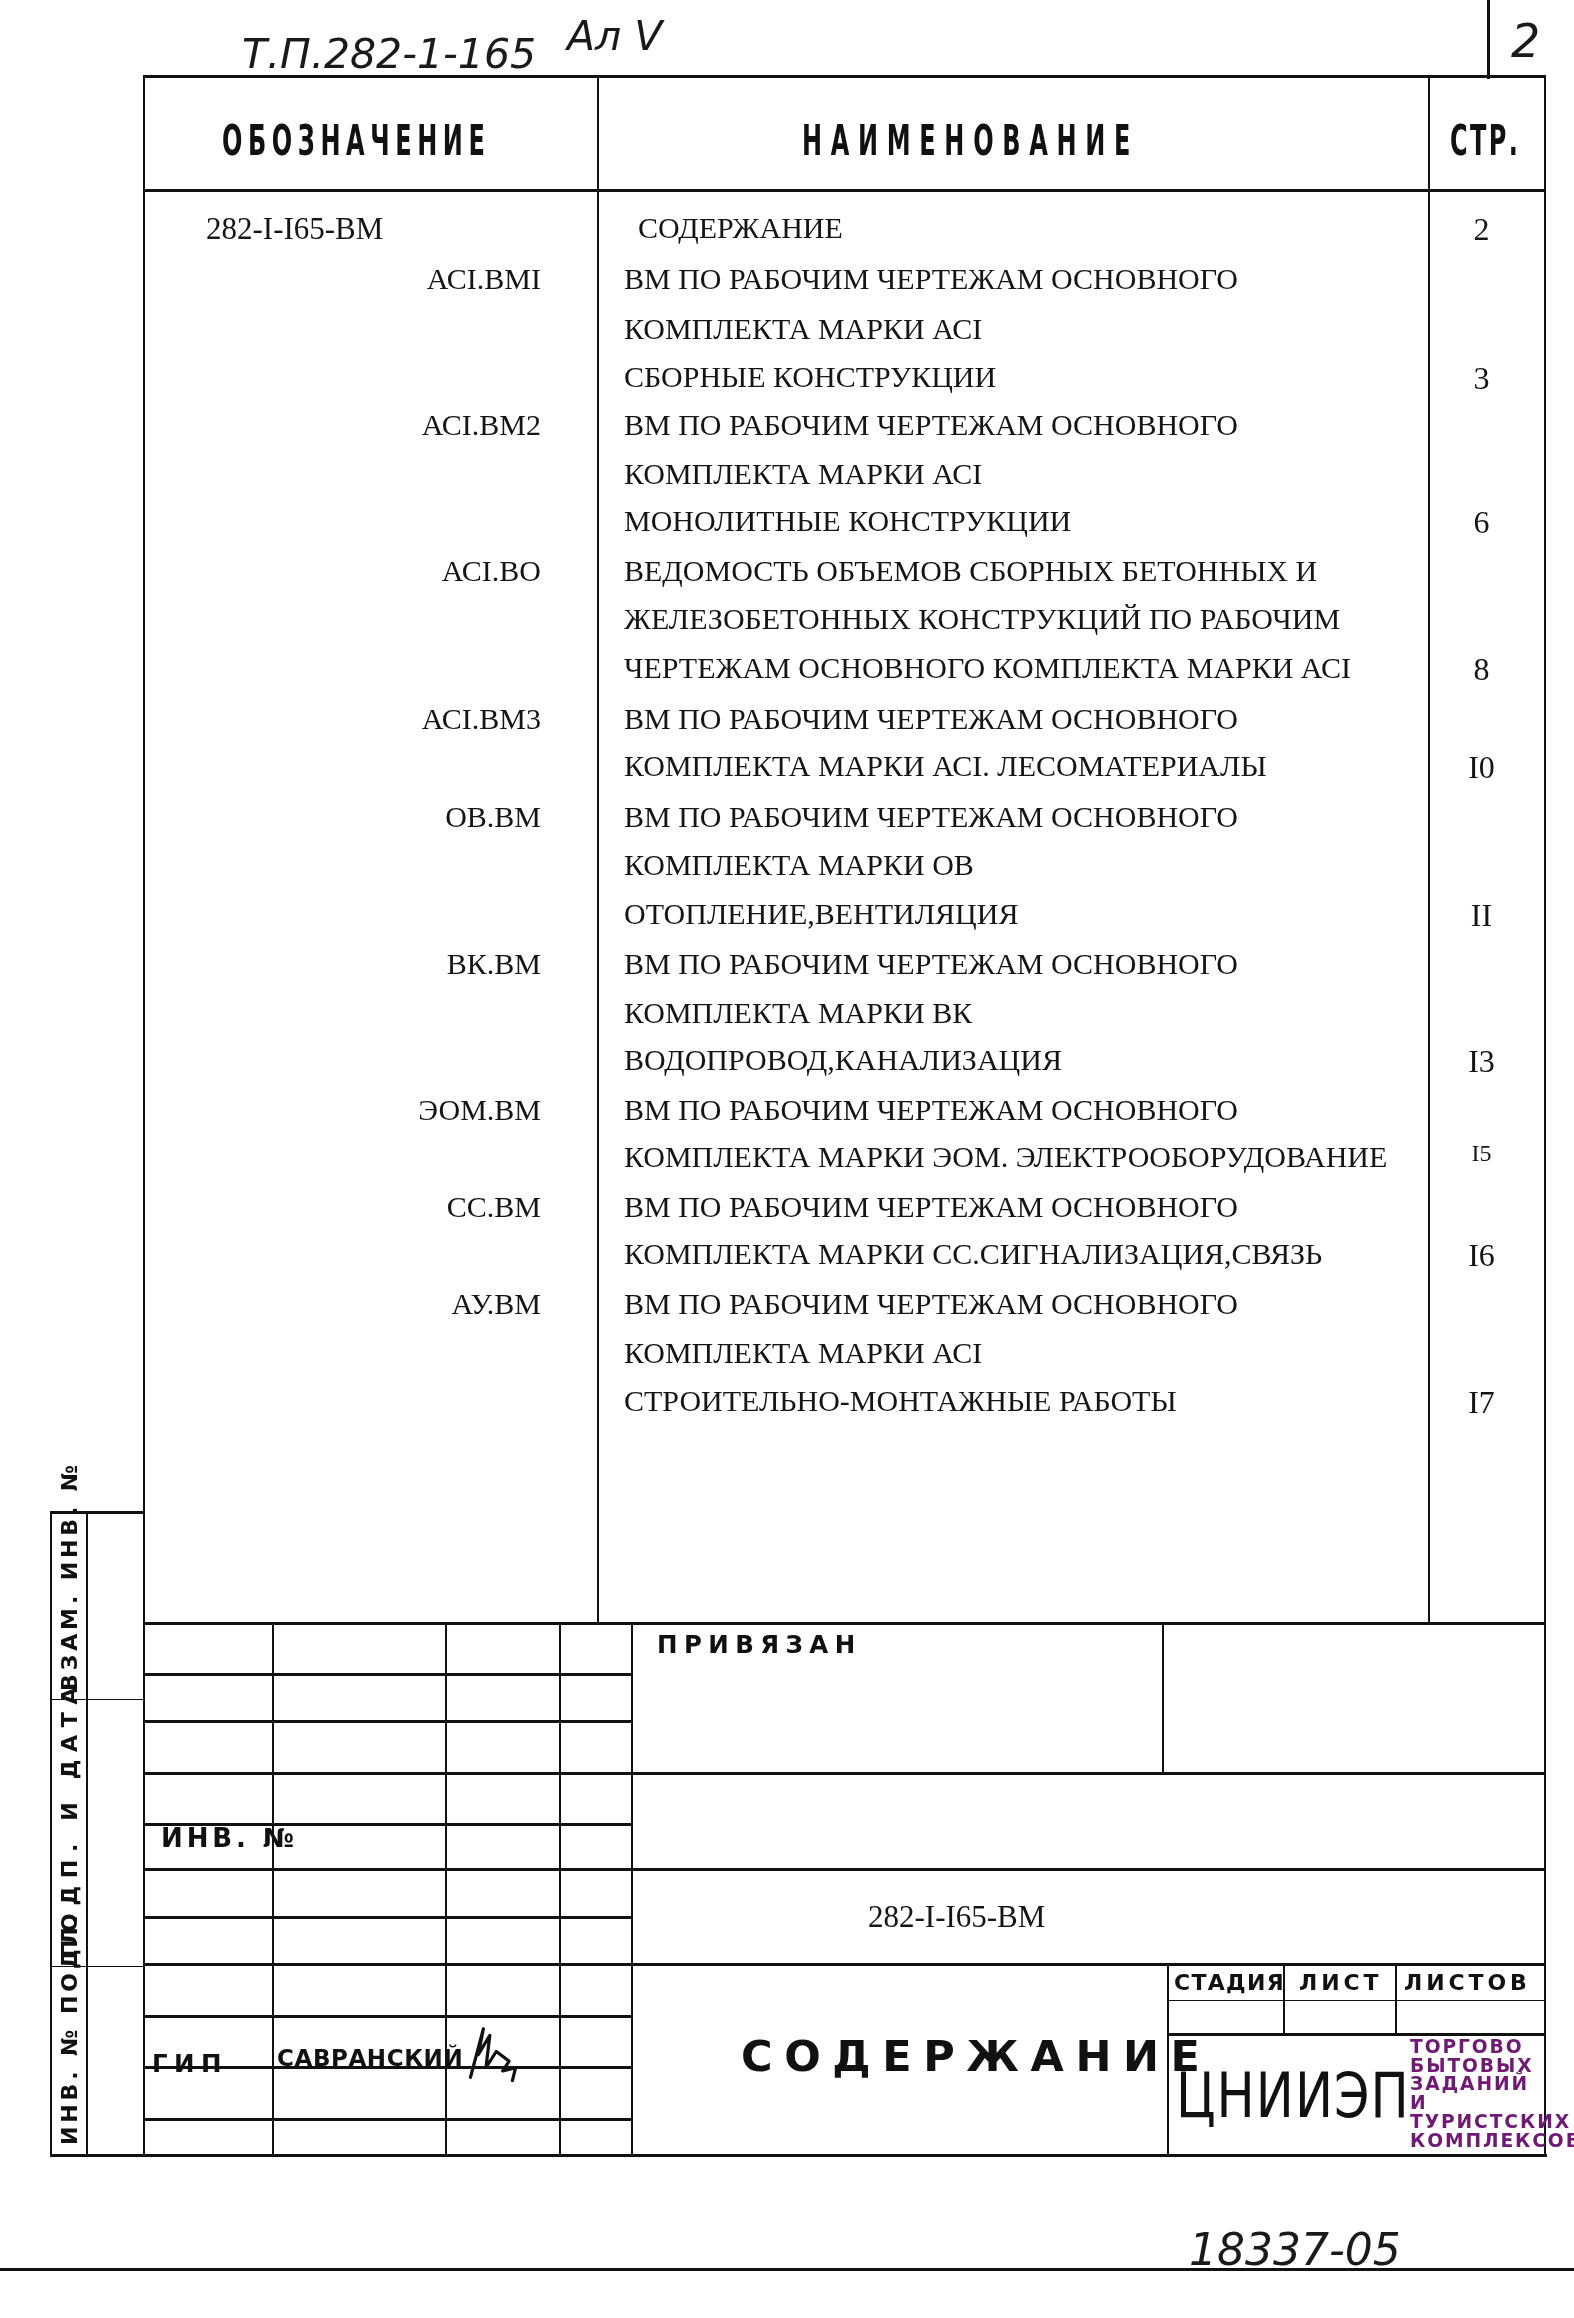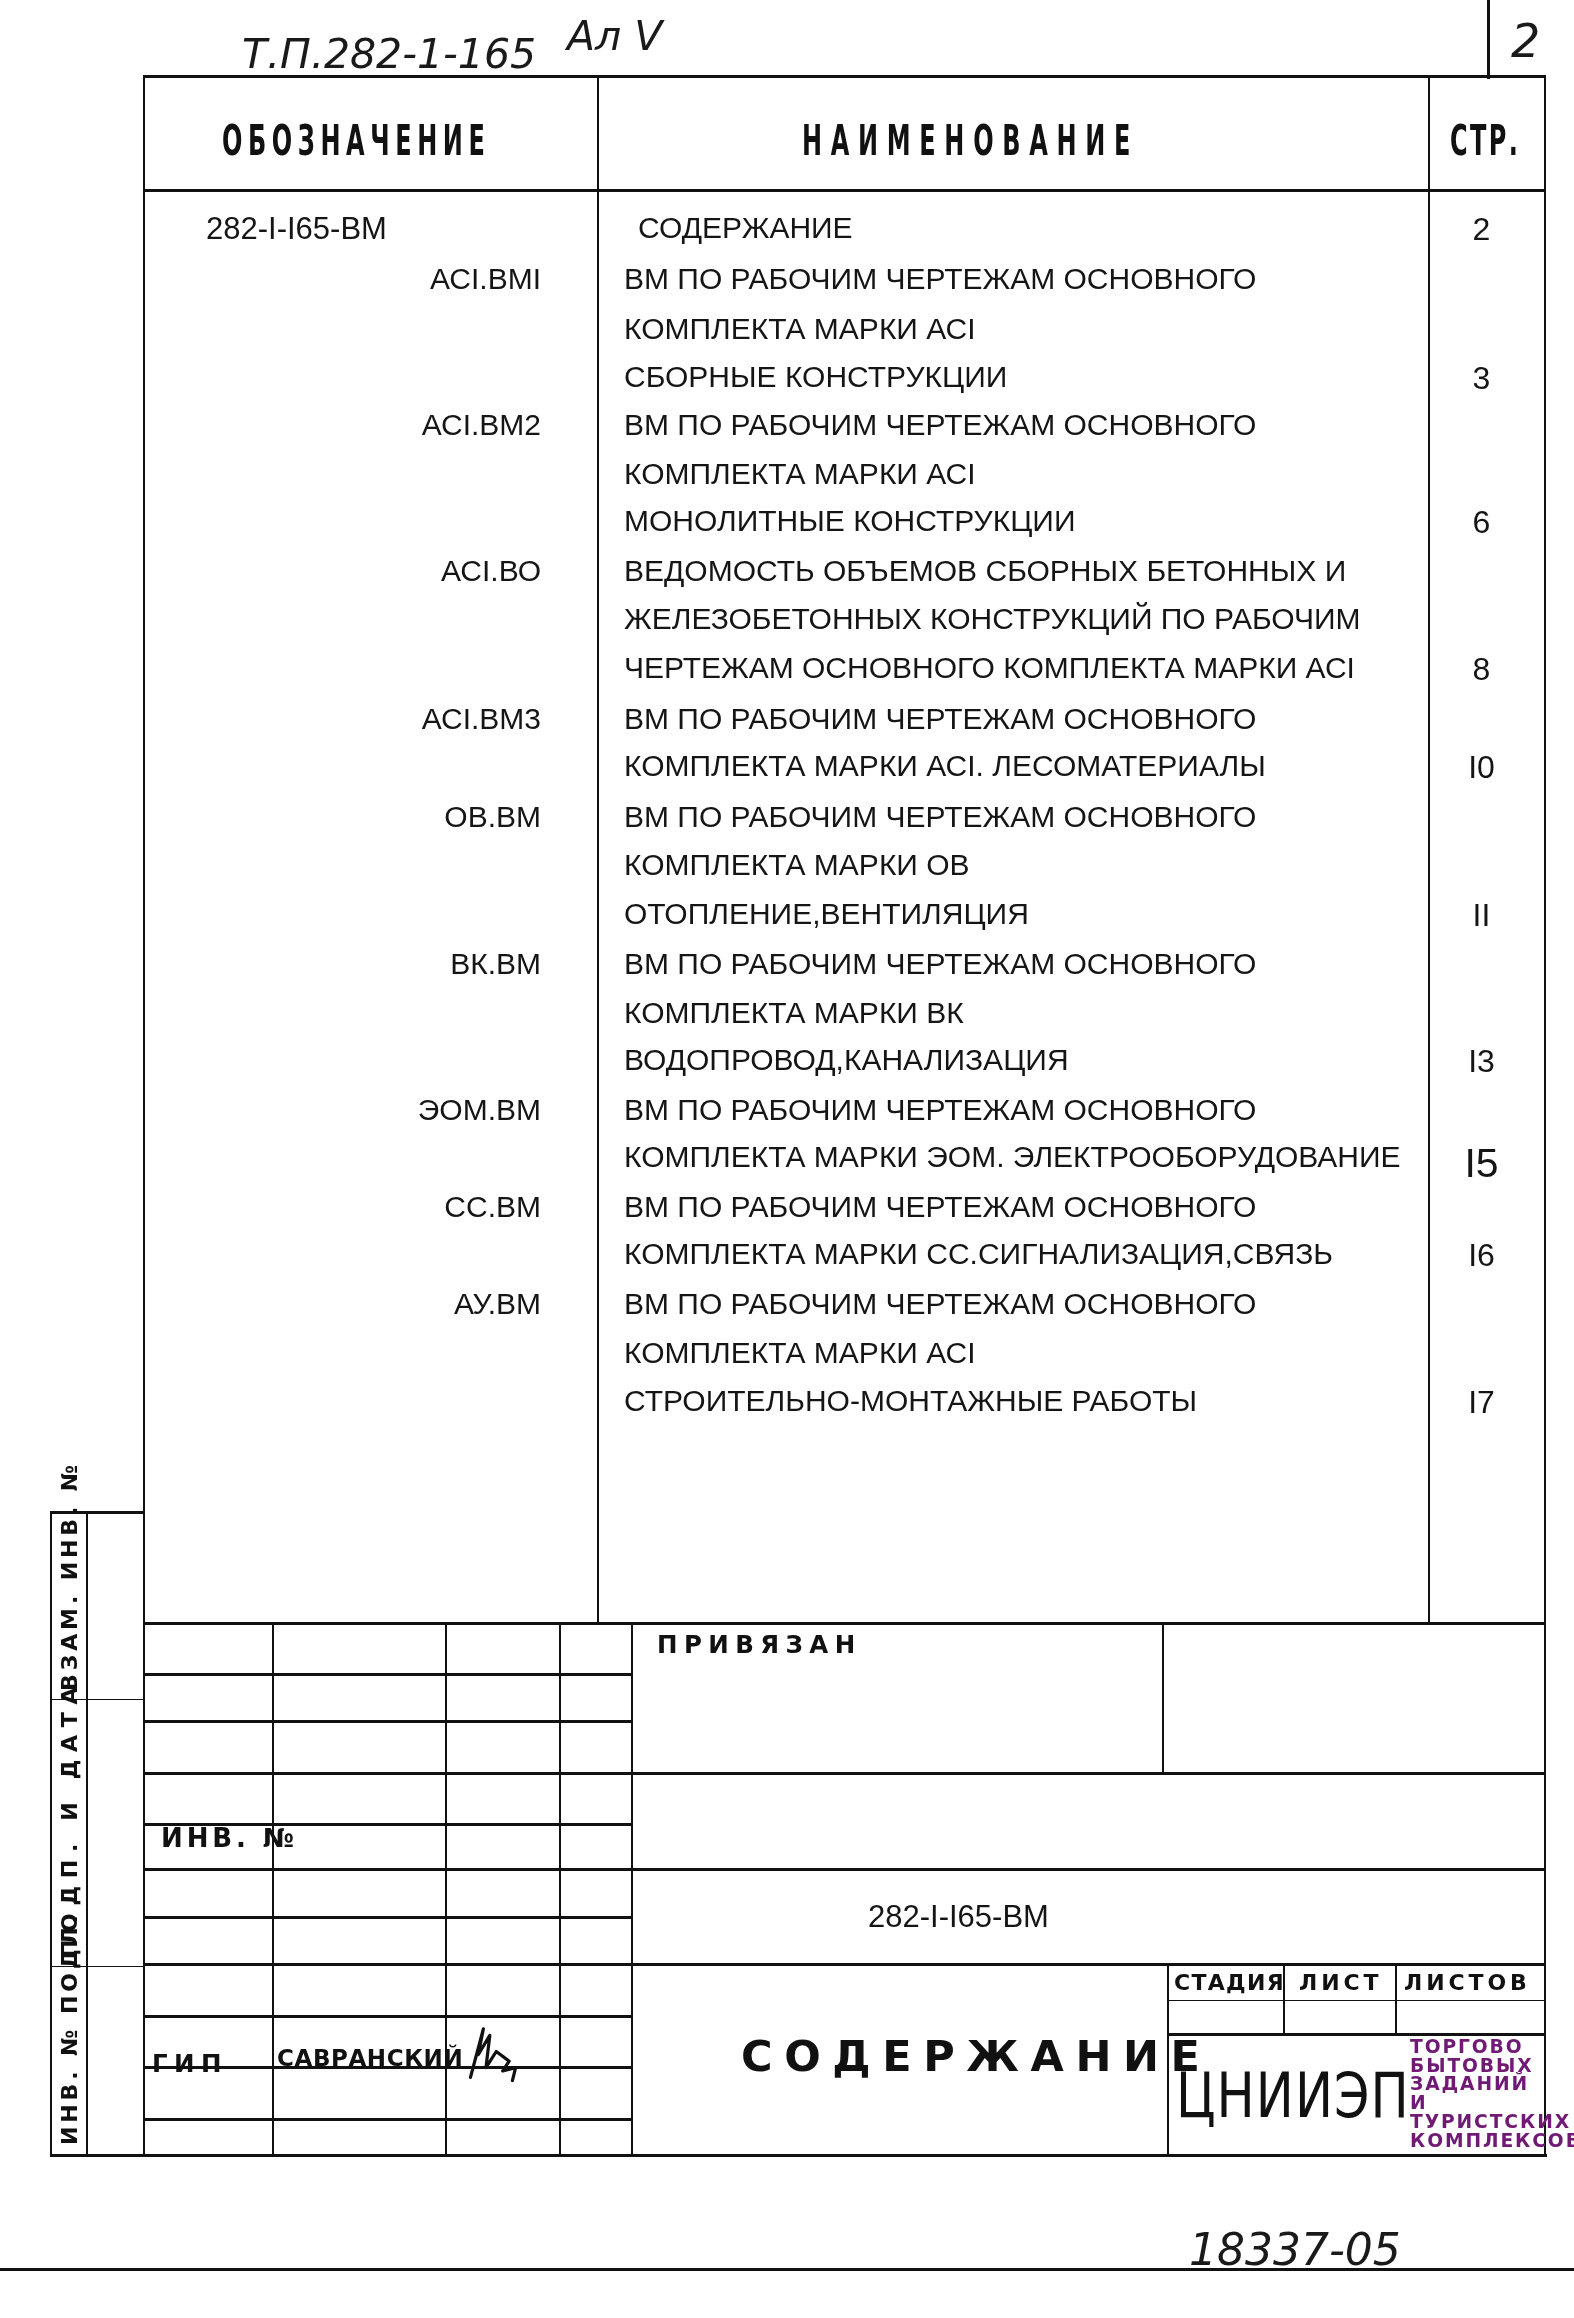--- a/index.html
+++ b/index.html
@@ -4,21 +4,21 @@
 <style>
   html, body { margin: 0; padding: 0; background: #ffffff; }
   body { width: 1575px; height: 2319px; position: relative; overflow: hidden; color: #111; }
   .abs { position: absolute; }
   .hline { position: absolute; height: 0; border-top: 3.9px solid #111; }
   .hline.thin { border-top-width: 1.9px; }
   .vline { position: absolute; width: 0; border-left: 2.6px solid #111; }
   .vline.thick { border-left-width: 3.9px; }
   .hand { font-family: "DejaVu Sans", sans-serif; font-style: italic; color: #1a1a1a; }
   .stencil { font-family: "DejaVu Sans Condensed", "DejaVu Sans", sans-serif; font-weight: bold; color: #111; letter-spacing: 9px; transform: scaleX(0.62); transform-origin: left center; white-space: nowrap; }
-  .type { font-family: Liberation Sans, sans-serif; font-size: 30px; color: #151515; white-space: nowrap; letter-spacing: 0px; }
+  .type { font-family: Liberation Serif, serif; font-size: 30px; color: #151515; white-space: nowrap; letter-spacing: 0px; }
   .oboz { text-align: right; width: 412px; left: 129px; }
   .page { text-align: center; width: 97px; left: 1433px; }
   .vert { position: absolute; transform: rotate(-90deg); transform-origin: left top; font-family: "DejaVu Sans", sans-serif; font-weight: bold; font-size: 22px; letter-spacing: 3.9px; white-space: nowrap; color: #111; }
   .small-stencil { font-family: "DejaVu Sans", sans-serif; font-weight: bold; font-size: 19.3px; white-space: nowrap; color: #111; }
 </style>
 </head>
 <body>
 
 <div class="abs hand" style="left:242px; top:30px; font-size:41px;">Т.П.282-1-165</div>
 <div class="abs hand" style="left:567px; top:11.6px; font-size:41px;text-align:right;">Ал V</div>
@@ -72,21 +72,21 @@
 
   <div class="abs type oboz" style="top:947px;">ВК.ВМ</div>
   <div class="abs type" style="left:624px; top:947px;">ВМ ПО РАБОЧИМ ЧЕРТЕЖАМ ОСНОВНОГО</div>
   <div class="abs type" style="left:624px; top:996px;">КОМПЛЕКТА МАРКИ ВК</div>
   <div class="abs type" style="left:624px; top:1043px;">ВОДОПРОВОД,КАНАЛИЗАЦИЯ</div>
   <div class="abs type page" style="top:1043px; font-size:32px;">I3</div>
 
   <div class="abs type oboz" style="top:1093px;">ЭОМ.ВМ</div>
   <div class="abs type" style="left:624px; top:1093px;">ВМ ПО РАБОЧИМ ЧЕРТЕЖАМ ОСНОВНОГО</div>
   <div class="abs type" style="left:624px; top:1140px;">КОМПЛЕКТА МАРКИ ЭОМ. ЭЛЕКТРООБОРУДОВАНИЕ</div>
-  <div class="abs type page" style="top:1140px; font-size:41px;">I5</div>
+  <div class="abs type page" style="top:1140px; font-size:24px;">I5</div>
 
   <div class="abs type oboz" style="top:1190px;">СС.ВМ</div>
   <div class="abs type" style="left:624px; top:1190px;">ВМ ПО РАБОЧИМ ЧЕРТЕЖАМ ОСНОВНОГО</div>
   <div class="abs type" style="left:624px; top:1237px;">КОМПЛЕКТА МАРКИ СС.СИГНАЛИЗАЦИЯ,СВЯЗЬ</div>
   <div class="abs type page" style="top:1237px; font-size:32px;">I6</div>
 
   <div class="abs type oboz" style="top:1287px;">АУ.ВМ</div>
   <div class="abs type" style="left:624px; top:1287px;">ВМ ПО РАБОЧИМ ЧЕРТЕЖАМ ОСНОВНОГО</div>
   <div class="abs type" style="left:624px; top:1336px;">КОМПЛЕКТА МАРКИ АСI</div>
   <div class="abs type" style="left:624px; top:1384px;">СТРОИТЕЛЬНО-МОНТАЖНЫЕ РАБОТЫ</div>

